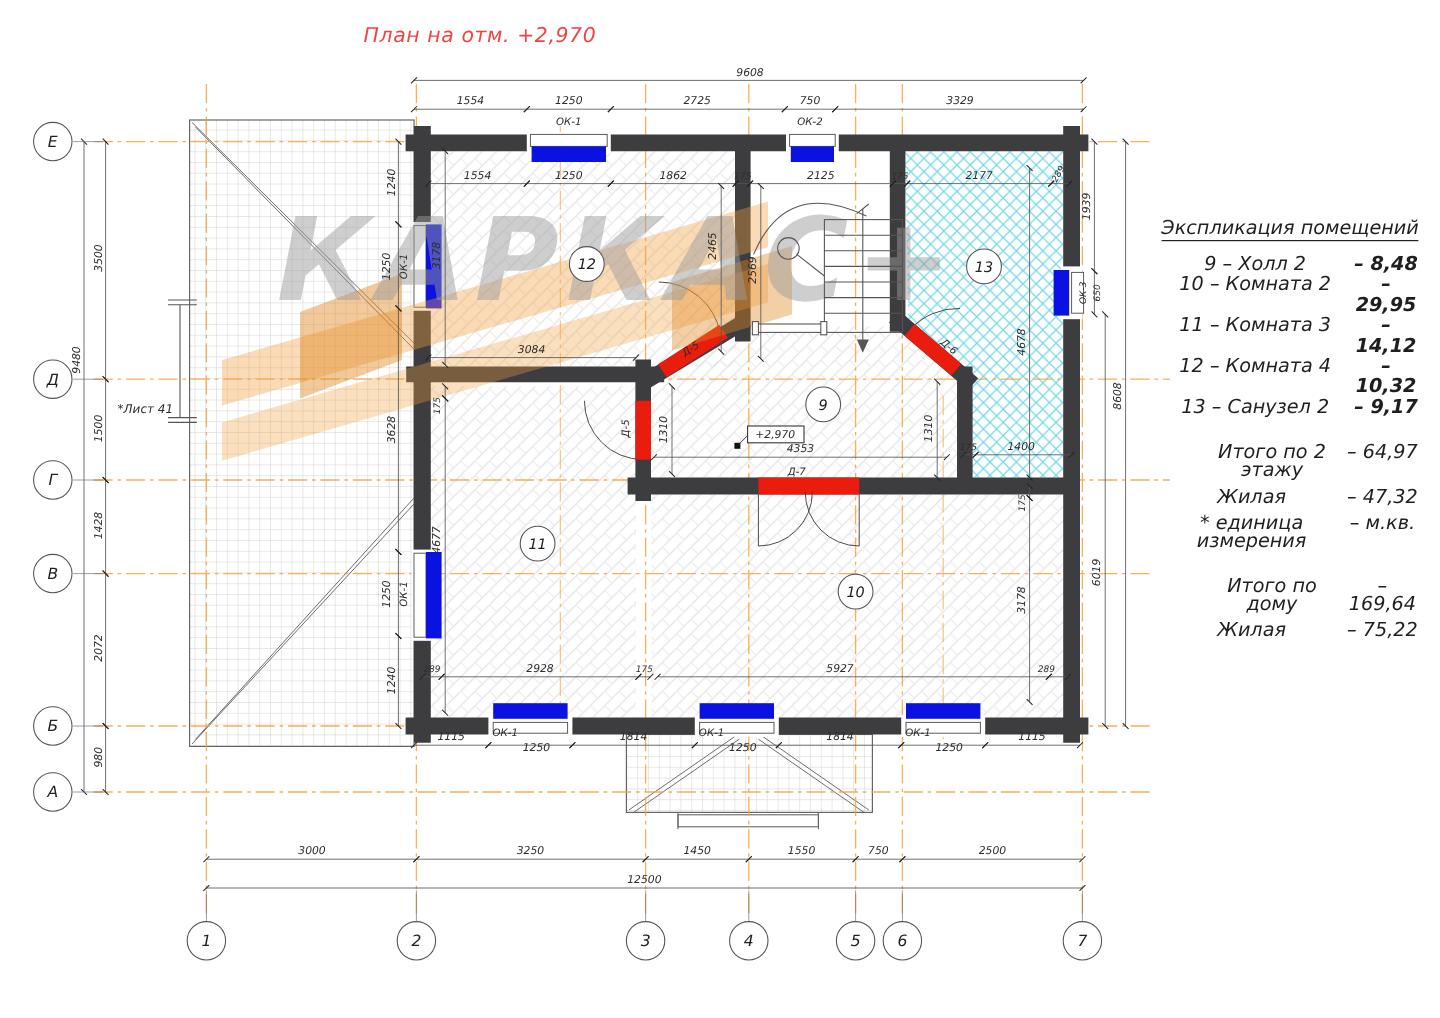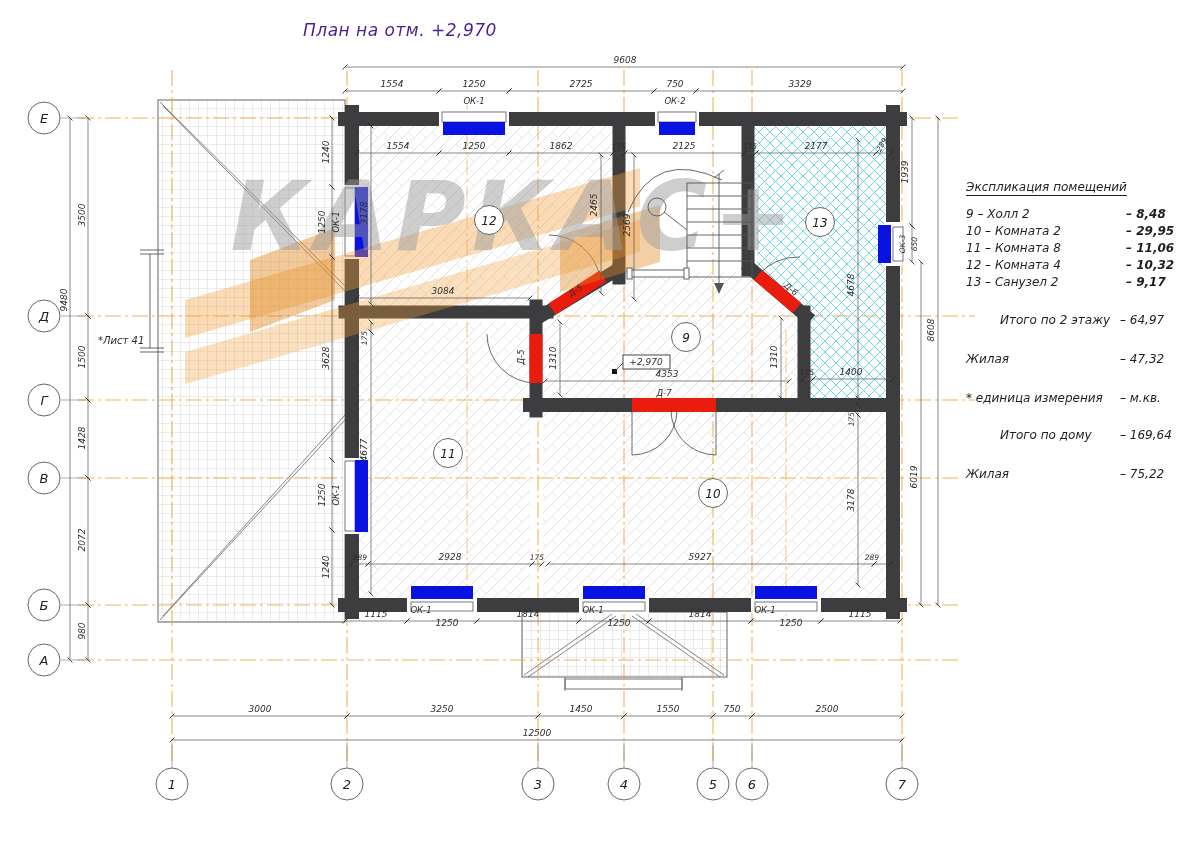--- a/index.html
+++ b/index.html
@@ -1,27 +1,27 @@
 <!DOCTYPE html>
 <html><head>
 <meta charset="utf-8">
 <style>
   html,body{margin:0;padding:0;background:#fff;}
   #stage{position:relative;width:1200px;height:848px;background:#fff;overflow:hidden;
          font-family:"DejaVu Sans",sans-serif;}
   #plan-title{position:absolute;left:303px;top:20px;font-style:italic;font-size:17px;
-              color:#4c1d95;letter-spacing:.5px;}
+              color:#ef4444;letter-spacing:.5px;}
   .legend{position:absolute;left:966px;top:180px;width:218px;color:#1f1f1f;
-          font-style:italic;font-size:12px;}
+          font-style:italic;font-size:16px;text-align:center;}
   .legend .ltitle{display:inline-block;border-bottom:1px solid #222;padding-bottom:1px;
           margin-bottom:10px;}
   .lrow{display:flex;line-height:17px;}
   .lrow .n{flex:1;font-style:italic;}
   .lrow .v{width:58px;font-weight:bold;}
-  .trow{display:flex;line-height:15px;margin-top:24px;}
+  .trow{display:flex;line-height:15px;margin-top:7px;}
   .trow .n{flex:1;}
   .trow .v{width:64px;}
   .trow.big{margin-top:22px;margin-left:34px;}
   svg text{font-family:"DejaVu Sans",sans-serif;}
   .d{font-style:italic;font-size:9px;fill:#2d2d2d;text-anchor:middle;}
   .d7{font-size:7.5px;}
   .s8{font-size:8.5px;}
   .ax{font-style:italic;font-size:13px;fill:#222;text-anchor:middle;}
   .rm{font-style:italic;font-size:12px;fill:#222;text-anchor:middle;}
   .note{font-style:italic;font-size:10px;fill:#2d2d2d;}
@@ -402,22 +402,22 @@
     <span class="ltitle">Экспликация помещений</span>
     <div class="lrow">
       <span class="n">9 – Холл 2</span>
       <span class="v">– 8,48</span>
     </div>
     <div class="lrow">
       <span class="n">10 – Комната 2</span>
       <span class="v">– 29,95</span>
     </div>
     <div class="lrow">
-      <span class="n">11 – Комната 8</span>
-      <span class="v">– 11,06</span>
+      <span class="n">11 – Комната 3</span>
+      <span class="v">– 14,12</span>
     </div>
     <div class="lrow">
       <span class="n">12 – Комната 4</span>
       <span class="v">– 10,32</span>
     </div>
     <div class="lrow">
       <span class="n">13 – Санузел 2</span>
       <span class="v">– 9,17</span>
     </div>
     <div class="trow big">

